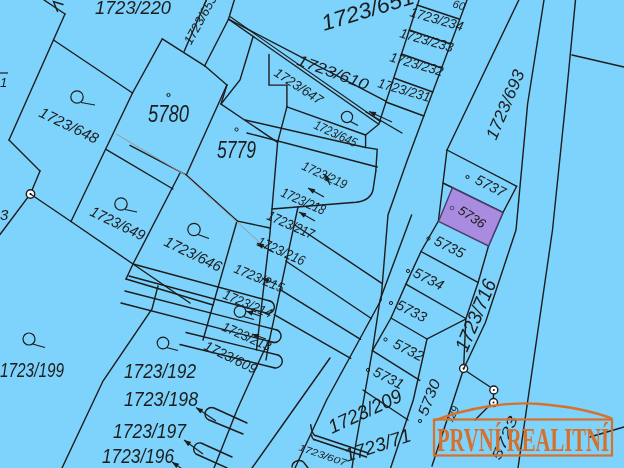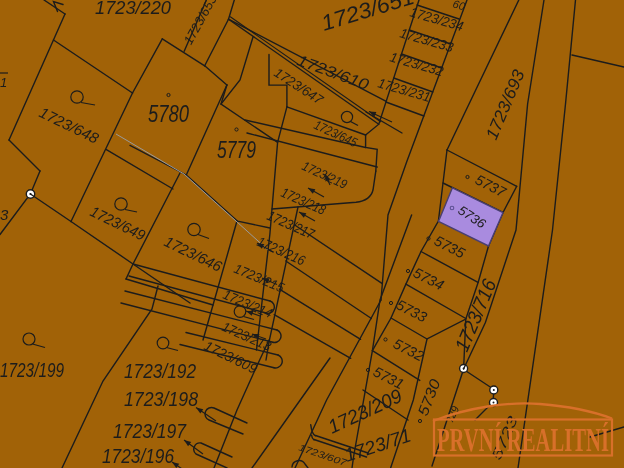--- a/index.html
+++ b/index.html
@@ -1,16 +1,16 @@
 <!DOCTYPE html>
 <html><head>
 <meta charset="utf-8">
 <style>
 html,body{margin:0;padding:0;background:#fff;}
-#map{position:relative;width:624px;height:468px;overflow:hidden;background:#a16207;}
+#map{position:relative;width:624px;height:468px;overflow:hidden;background:#7dd3fc;}
 svg{position:absolute;left:0;top:0;}
 text{font-family:"Liberation Sans",sans-serif;fill:#1c1c1c;font-style:italic;}
 .wm{font-family:"Liberation Serif",serif;fill:#d8702a;font-style:normal;}
 </style>
 </head>
 <body>
 
 <div id="map">
 <svg width="624" height="468" viewBox="0 0 624 468">
 <g stroke="#1c1c1c" stroke-width="1.4" fill="none" stroke-linecap="round">

